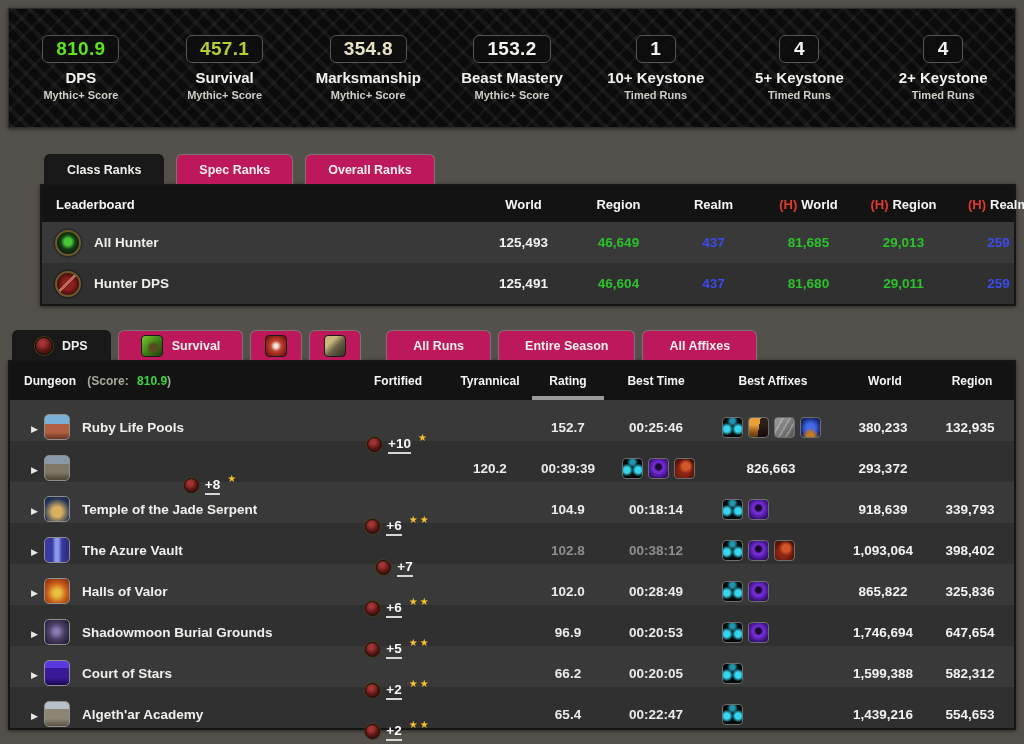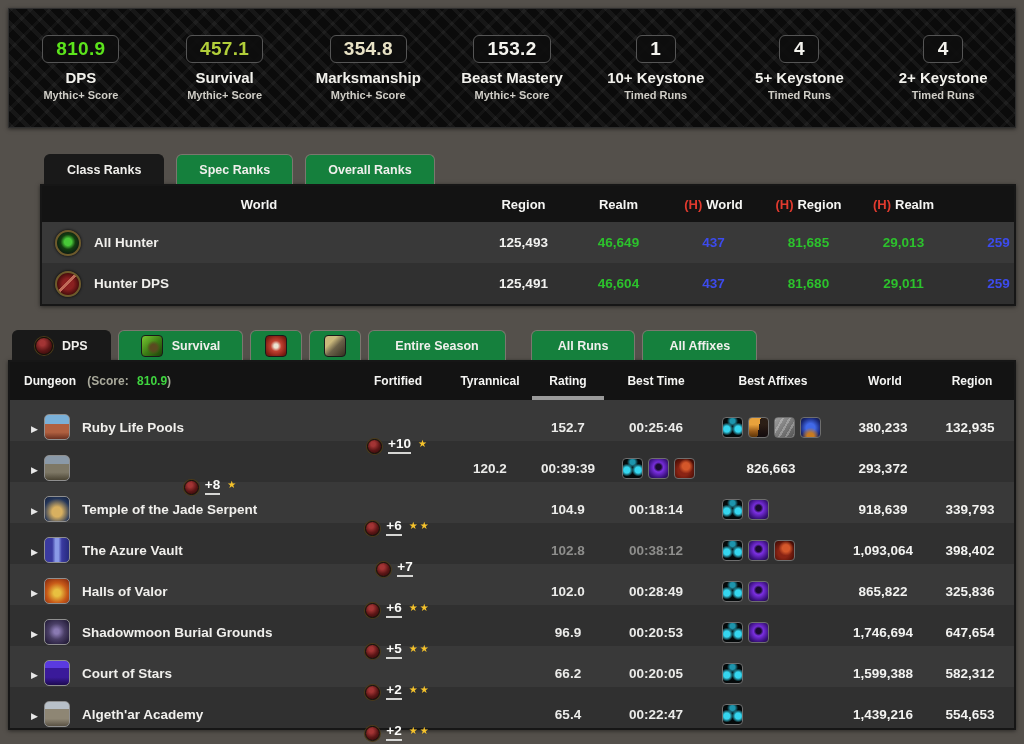--- a/index.html
+++ b/index.html
@@ -32,21 +32,21 @@
   .stat-val { font-size:19px; font-weight:700; letter-spacing:.3px; }
   .v0 { color:#5ce41c; } .v1 { color:#b2cf3a; } .v2 { color:#e9e3c6;text-align:right; }
   .v3,.v4,.v5,.v6 { color:#f4f3ee; }
   .stat-label { font-size:15px; font-weight:700; color:#f2f1ec; margin-top:3px; }
   .stat-sub { font-size:11px; font-weight:600; color:#cfcdc6; }
 
   
   .tabs { display:flex; align-items:flex-end; height:30px; padding-left:4px; gap:12px; }
   .tab {
     height:30px; line-height:28px; padding:0 22px;
-    background:#15803d; color:#f0efec;
+    background:#be185d; color:#f0efec;
     border:1px solid #7b776f; border-bottom:none;
     border-radius:6px 6px 0 0;
     font-size:12.5px; font-weight:700;
     cursor:pointer; white-space:nowrap;
     display:flex; align-items:center; gap:9px;
   }
   .tab.active { background:#191919; border-color:#191919; }
   .dg-tabs { gap:7px; }
   .dg-tabs .filter-tab { padding:0 26px; }
   .dg-tabs .gap-left { margin-left:18px; }
@@ -96,21 +96,21 @@
     content:""; position:absolute; left:2px; right:2px; bottom:0; height:4px;
     background:#9a9a9a;
   }
   .dg-row { height:41px; font-size:13.5px; color:#ececea; }
   .caret-cell { text-align:right; }
   .caret { color:#e8e8e8; font-size:9px; cursor:pointer; }
   .icon-cell { display:flex; justify-content:center; }
   .dicon { width:26px; height:26px; border-radius:5px; border:1px solid #8f8f8f; flex:none; }
   .name-cell { padding-left:6px; font-weight:600; color:#f0efec; cursor:pointer; }
 
-  .key-cell { display:flex; align-items:flex-end; justify-content:center; gap:6px; cursor:pointer;margin-top:37px; }
+  .key-cell { display:flex; align-items:flex-start; justify-content:center; gap:6px; cursor:pointer;margin-top:37px; }
   .orb-icon {
     width:15px; height:15px; border-radius:50%; flex:none;
     border:1px solid #181008;
     background:radial-gradient(circle at 40% 32%, #a33434 0 18%, #5c1616 55%, #260707);
     box-shadow:0 0 0 1px #4a3a18;
   }
   .tab .orb-icon { width:18px; height:18px; }
   .keynum { font-weight:700; color:#fbfbf9; border-bottom:2px solid #d6d6d4; padding-bottom:1px; line-height:1.05; }
   .stars { color:#f6c32b; font-size:10px; position:relative; top:-5px; margin-left:1px; letter-spacing:2px; white-space:nowrap; }
   .rating,.time { text-align:center; font-weight:600; }
@@ -215,20 +215,21 @@
   </div>
 
   <div class="section-gap-1">
     <div class="tabs">
       <div class="tab active">Class Ranks</div>
       <div class="tab">Spec Ranks</div>
       <div class="tab">Overall Ranks</div>
     </div>
     <div class="table">
       <div class="lb-grid lb-head">
+        <div class="lb-title">Leaderboard</div>
         <div class="lb-col"><span class="h-red"></span><span>World</span></div>
         <div class="lb-col"><span class="h-red"></span><span>Region</span></div>
         <div class="lb-col"><span class="h-red"></span><span>Realm</span></div>
         <div class="lb-col"><span class="h-red">(H)</span><span>World</span></div>
         <div class="lb-col"><span class="h-red">(H)</span><span>Region</span></div>
         <div class="lb-col"><span class="h-red">(H)</span><span>Realm</span></div>
       </div>
       <div class="lb-grid lb-row r-a">
         <div class="lb-name">
           <span class="circ-icon icon-hunter-class"></span>
@@ -265,22 +266,22 @@
       <div class="tab">
         <span class="sq-icon icon-survival"></span>
         <span>Survival</span>
       </div>
       <div class="tab icon-tab">
         <span class="sq-icon icon-marks"></span>
       </div>
       <div class="tab icon-tab">
         <span class="sq-icon icon-beast"></span>
       </div>
+      <div class="tab filter-tab gap-left">All Runs</div>
       <div class="tab filter-tab">Entire Season</div>
-      <div class="tab filter-tab gap-left">All Runs</div>
       <div class="tab filter-tab">All Affixes</div>
     </div>
 
     <div class="table">
       <div class="dg-grid dg-head">
         <div class="dg-title">
           <span>Dungeon</span>
           <span class="t-dim">(Score:</span>
           <span class="t-green">810.9</span><span class="t-dim t-close">)</span>
         </div>

